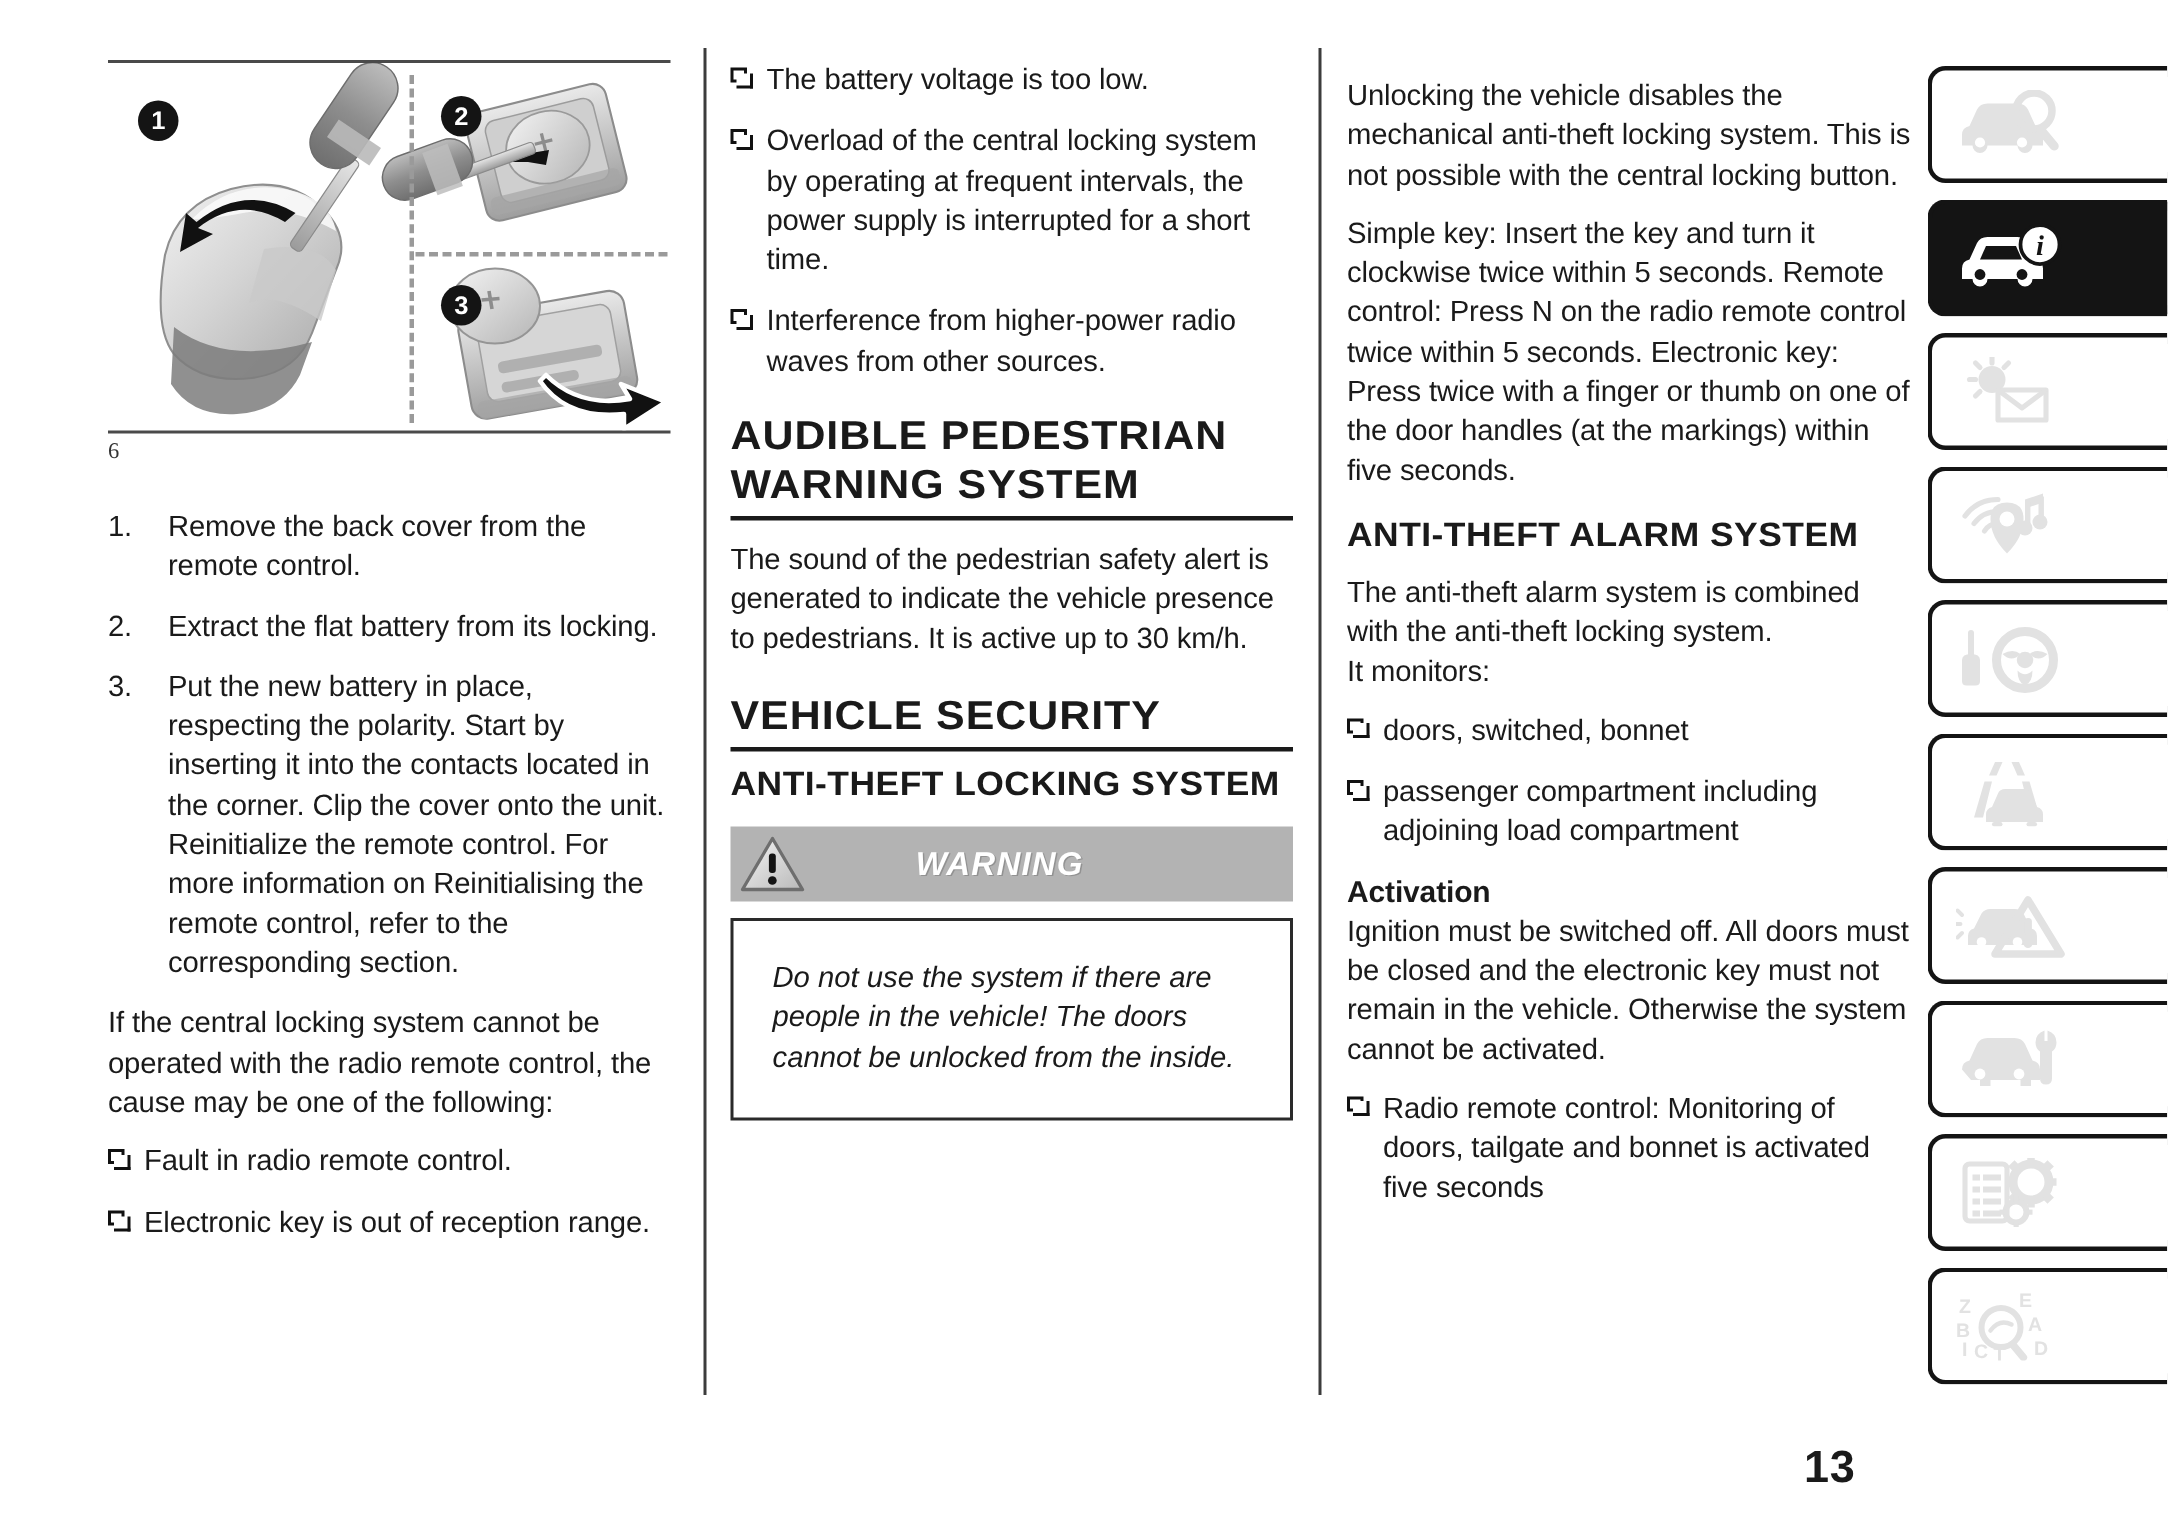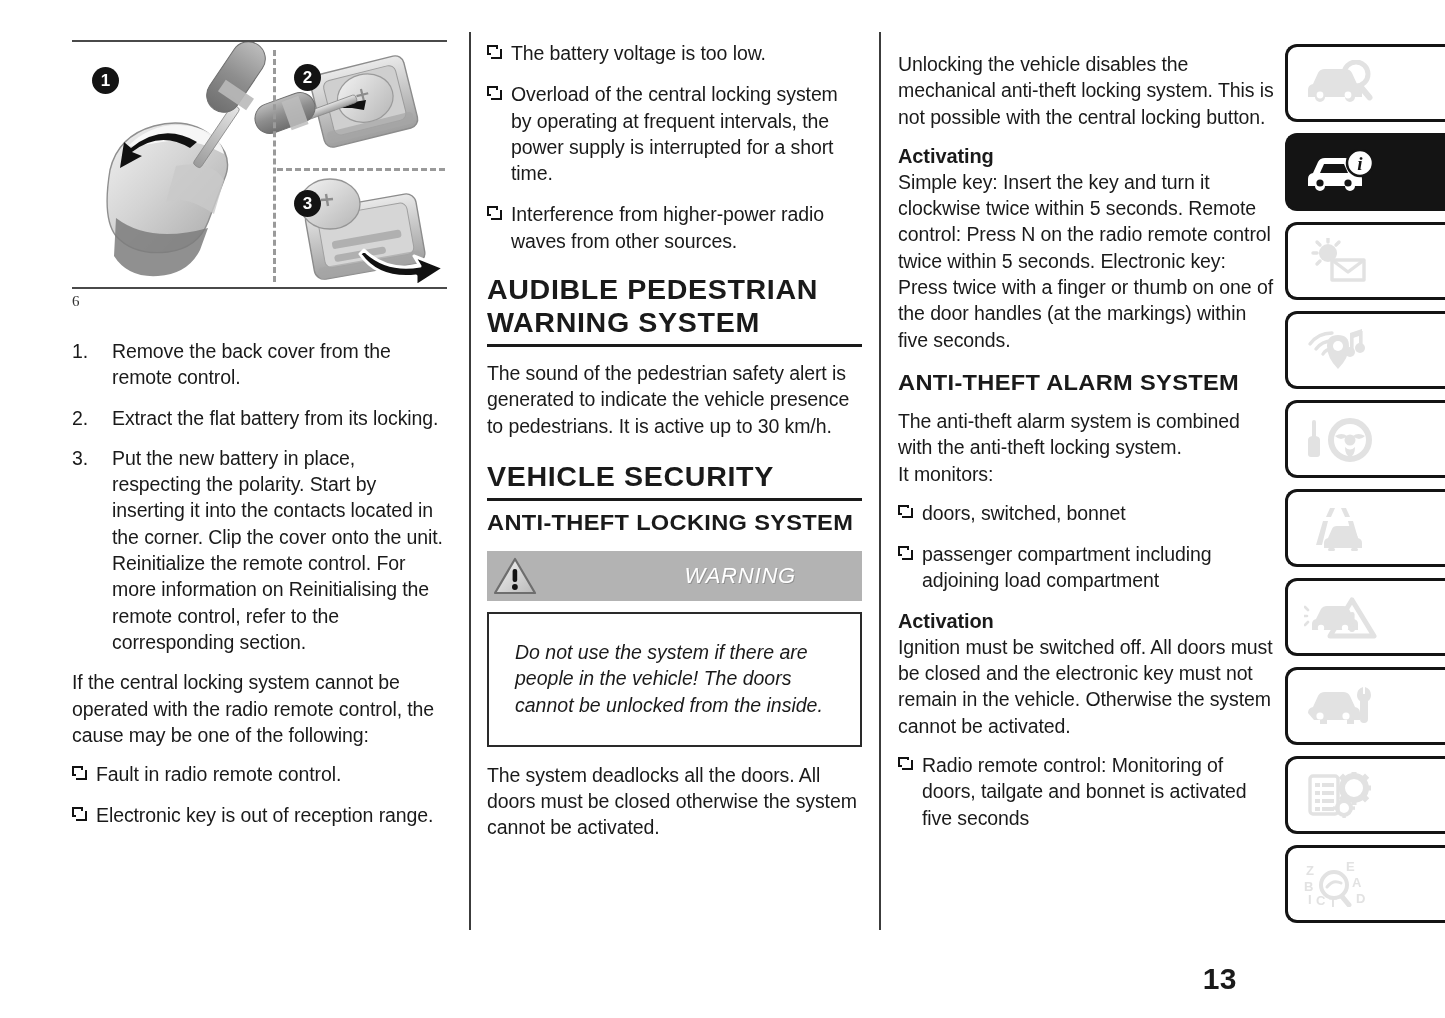--- a/index.html
+++ b/index.html
@@ -217,23 +217,23 @@
     display: flex;
     align-items: center;
     margin-top: 14px;
   }
   .warn-bar .tri {
     margin-left: 6px;
     width: 44px; height: 40px;
   }
   .warn-bar .wlabel {
     flex: 1;
-    text-align: right;
+    text-align: center;
     color: #ffffff;
-    font-weight: normal;
+    font-weight: bold;
     font-style: italic;
     font-size: 22px;
     letter-spacing: 0.8px;
     margin-right: 66px;
     text-shadow: 1px 1px 0 rgba(0,0,0,0.18);
   }
   .warn-box {
     border: 2px solid #2a2a2a;
     margin-top: 11px;
     padding: 11px 12px 13px 12px;
@@ -461,28 +461,26 @@
         <rect x="19.6" y="13" width="4.6" height="13" rx="2" fill="#141414"></rect>
         <circle cx="21.9" cy="31" r="2.9" fill="#141414"></circle>
       </svg>
       <span class="wlabel">WARNING</span>
     </div>
 
     <div class="warn-box">
       <p>Do not use the system if there are people in the vehicle! The doors cannot be unlocked from the inside.</p>
     </div>
 
-    <p class="body" style="margin-top:15px;">The system deadlocks all the doors. All doors must be closed otherwise the system cannot be activated.</p>
   </div>
 
   <div class="col col-right" style="top:40px; width:378px;">
 
     <p class="body">Unlocking the vehicle disables the mechanical anti-theft locking system. This is not possible with the central locking button.</p>
 
-    <h3 class="mini" style="margin-top:14px;">Activating</h3>
     <p class="body" style="margin-top:0;">Simple key: Insert the key and turn it clockwise twice within 5 seconds. Remote control: Press N on the radio remote control twice within 5 seconds. Electronic key: Press twice with a finger or thumb on one of the door handles (at the markings) within five seconds.</p>
 
     <h2 class="sub">ANTI-THEFT ALARM SYSTEM</h2>
     <p class="body" style="white-space:pre-line;">The anti-theft alarm system is combined with the anti-theft locking system.
 It monitors:</p>
 
     <ul class="sq">
       <li>
         <span class="sqmark">
             <i></i>

